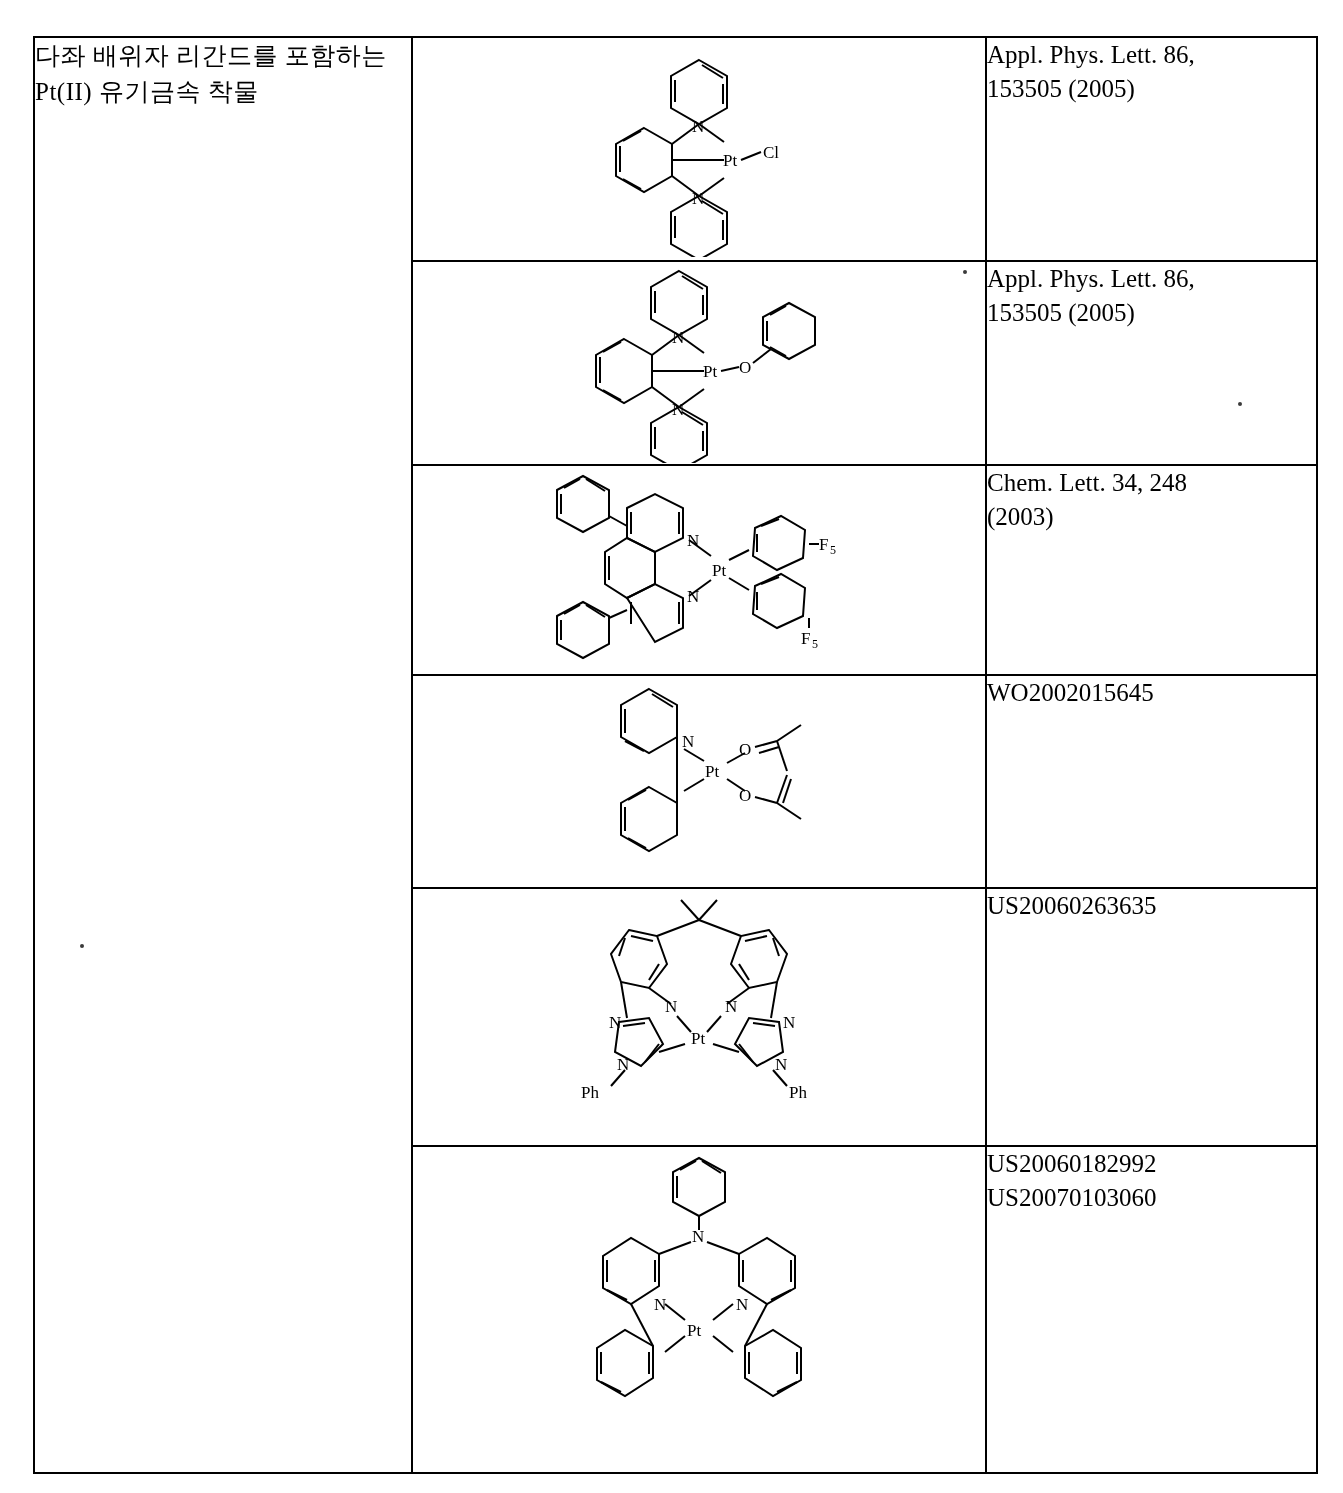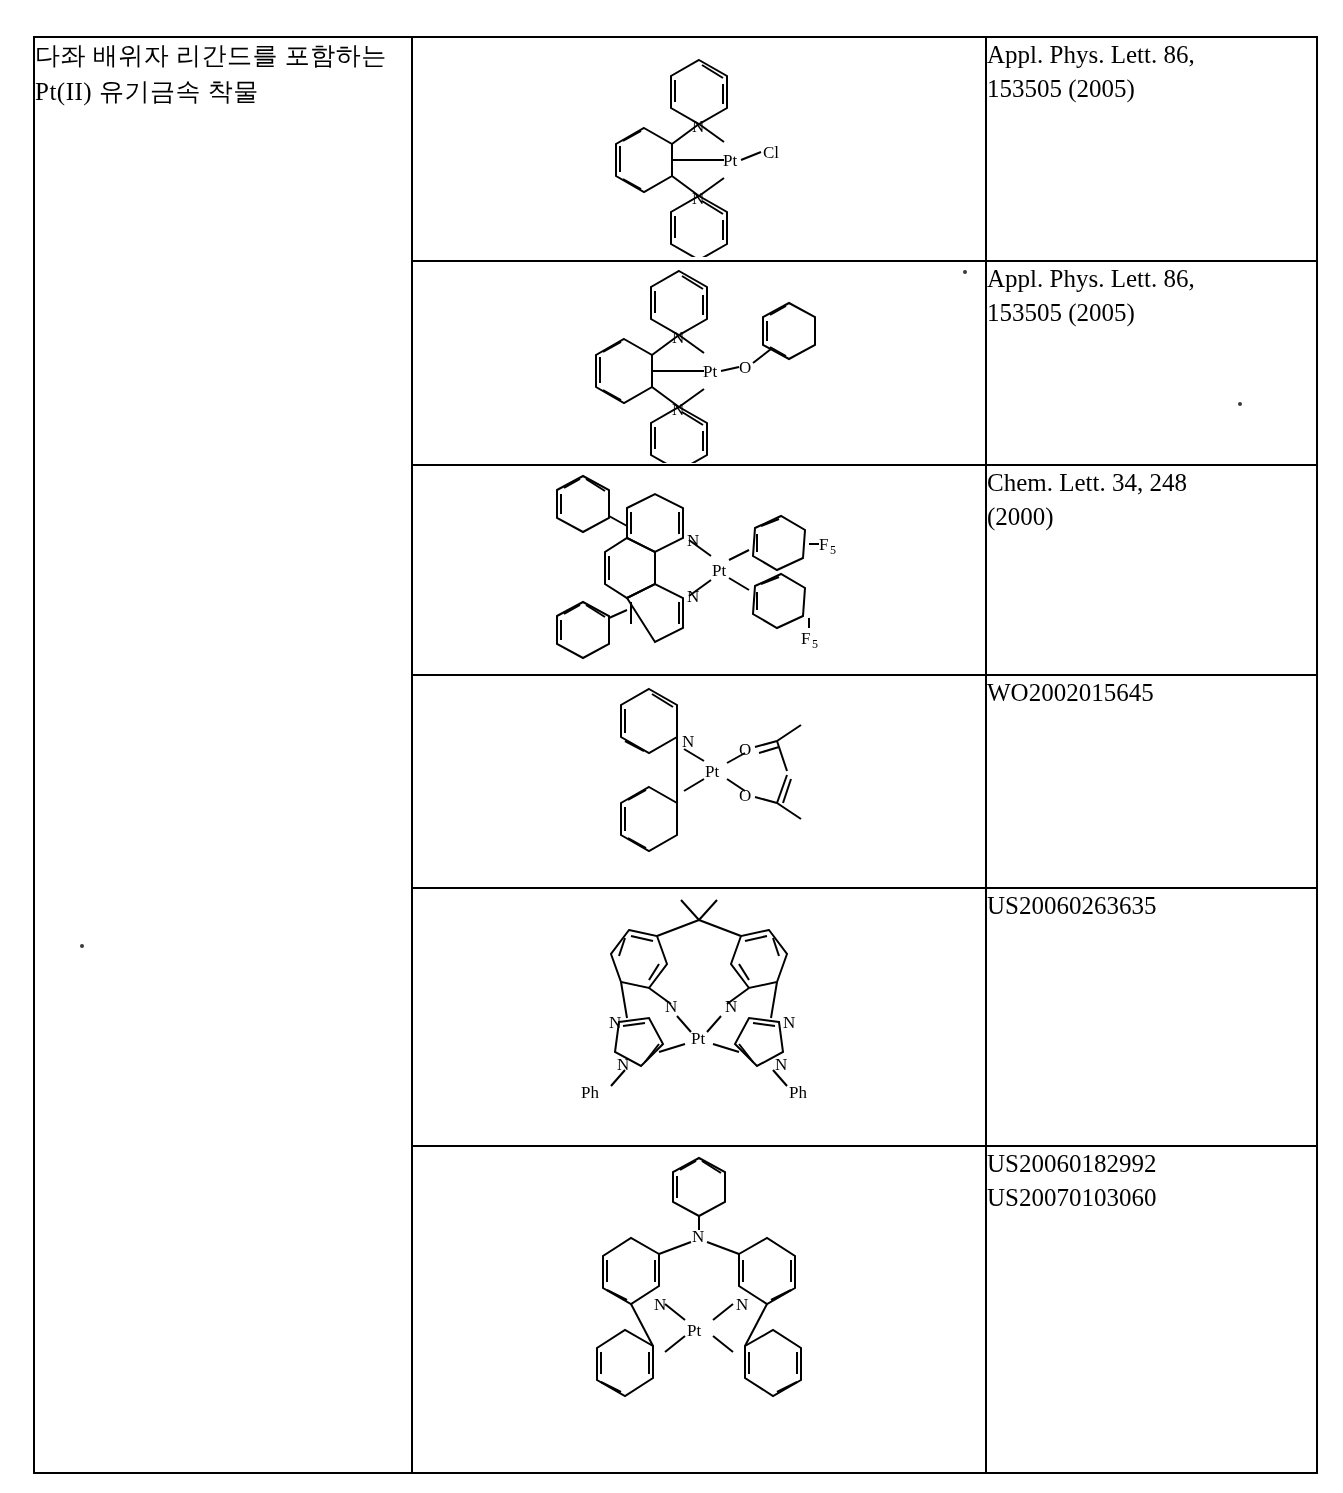--- a/index.html
+++ b/index.html
@@ -219,21 +219,21 @@
               <text class="lbl" x="203" y="108">Pt</text>
               <text class="lbl" x="310" y="82">F</text>
               <text class="lbl-sm" x="321" y="86">5</text>
               <text class="lbl" x="292" y="176">F</text>
               <text class="lbl-sm" x="303" y="180">5</text>
             </svg>
           </div>
         </td>
         <td class="col-reference ref-cell">
           <span class="ref-line">Chem. Lett. 34, 248</span>
-          <span class="ref-line">(2000)</span>
+          <span class="ref-line">(2003)</span>
         </td>
       </tr>
 
       <tr>
         <td class="col-structure struct-cell" style="height:211px;">
           <div class="struct-wrap">
             <svg width="320" height="205" viewBox="0 0 320 205" aria-hidden="true">
               <g class="bd" stroke-width="2">
 
                 <polygon points="110,10 138,26 138,58 110,74 82,58 82,26"></polygon>

